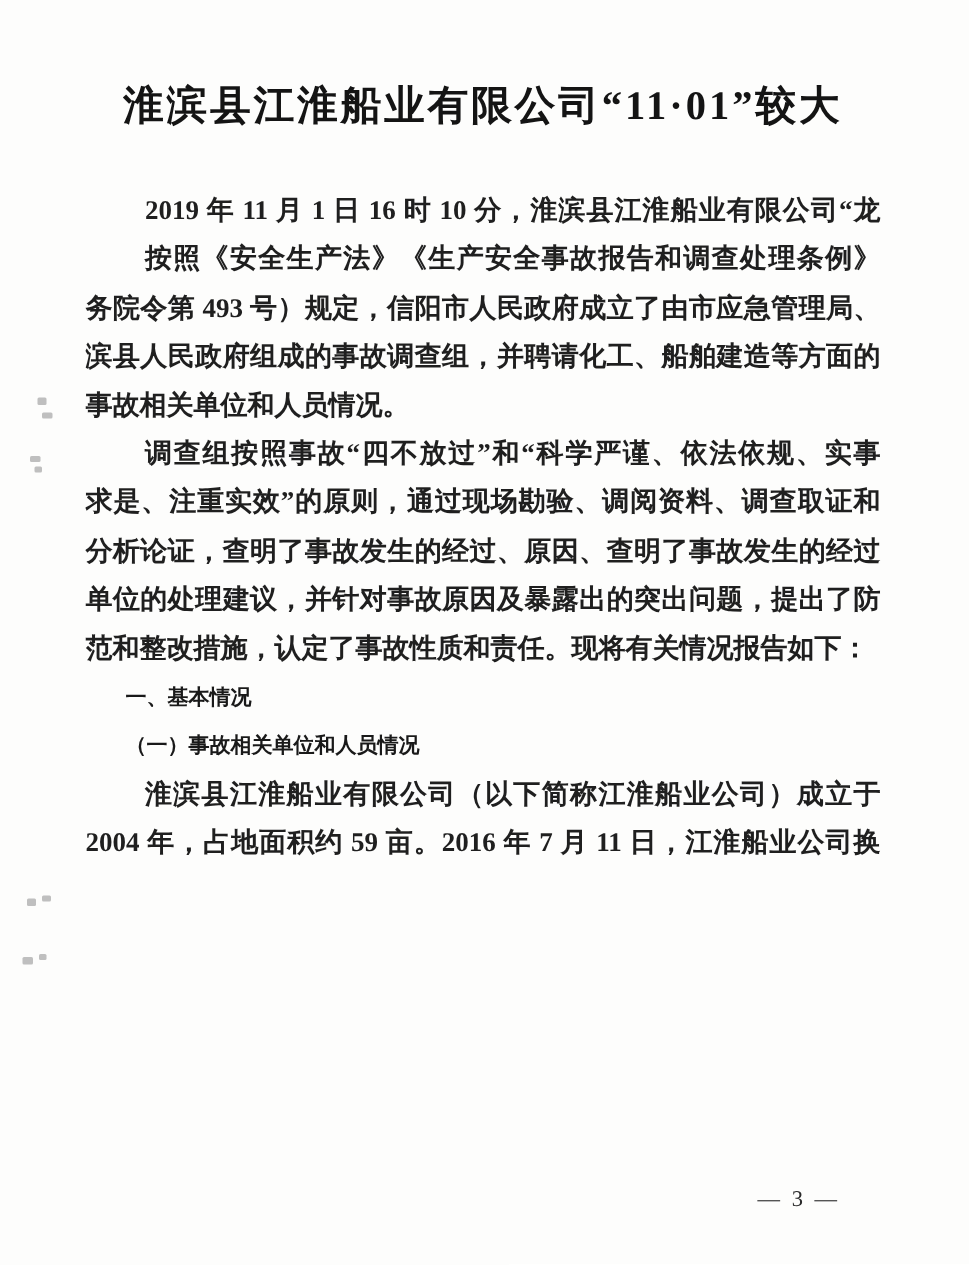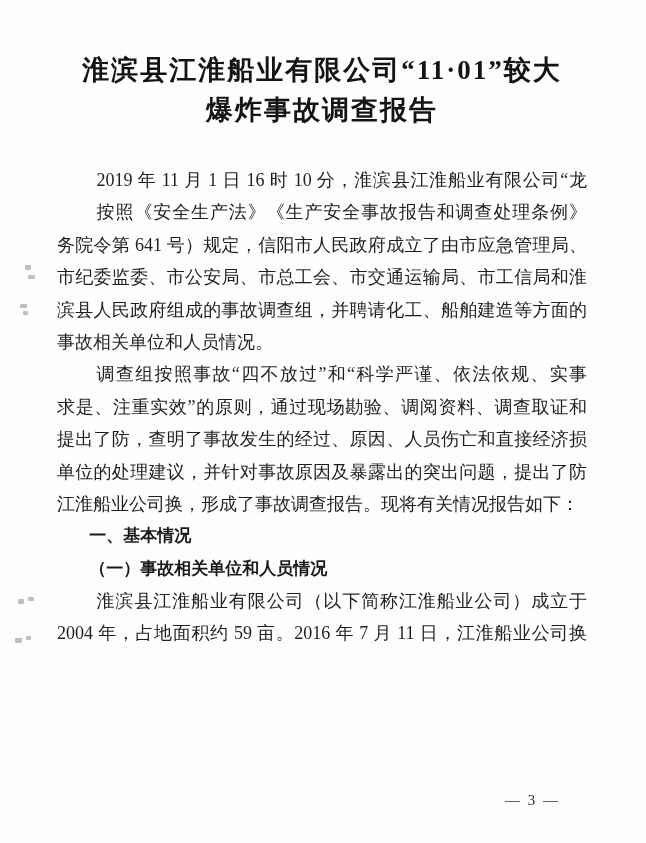--- a/index.html
+++ b/index.html
@@ -39,27 +39,28 @@
     margin-top: 34px;
     font-size: 18px;
   }
   .block { margin: 0; }
   .line {
     line-height: 32.4px;
     height: 32.4px;
     text-align: justify;
     text-align-last: justify;
     overflow: hidden;
+    font-weight: bold;
   }
   .line.first { text-indent: 2.2em; }
   .line.last  { text-align-last: left; }
   .heading1 .line, .heading2 .line {
     font-weight: bold;
     font-family: "Liberation Sans", "DejaVu Sans", sans-serif;
-    font-size: 17px;
+    font-size: 14px;
     color: #191919;
     text-align: left;
     text-align-last: left;
   }
   .heading1 .line.first, .heading2 .line.first { text-indent: 1.9em; }
   .page-number {
     position: absolute;
     top: 792px;
     right: 86px;
     font-size: 15px;
@@ -75,39 +76,37 @@
   }
 </style>
 </head>
 <body>
 
 <div class="page">
 
   <div class="content">
     <div class="report-title">
         <div class="title-line">淮滨县江淮船业有限公司“11·01”较大</div>
-        <div class="title-line">爆炸事故调查报告</div>
       </div>
     <div class="document-body">
         <div class="block paragraph">
           <div class="line first">2019 年 11 月 1 日 16 时 10 分，淮滨县江淮船业有限公司“龙</div>
         </div>
         <div class="block paragraph">
           <div class="line first">按照《安全生产法》《生产安全事故报告和调查处理条例》（国</div>
-          <div class="line">务院令第 641 号）规定，信阳市人民政府成立了由市应急管理局、</div>
-          <div class="line">市纪委监委、市公安局、市总工会、市交通运输局、市工信局和淮</div>
+          <div class="line">务院令第 493 号）规定，信阳市人民政府成立了由市应急管理局、</div>
           <div class="line">滨县人民政府组成的事故调查组，并聘请化工、船舶建造等方面的</div>
           <div class="line last">事故相关单位和人员情况。</div>
         </div>
         <div class="block paragraph">
           <div class="line first">调查组按照事故“四不放过”和“科学严谨、依法依规、实事</div>
           <div class="line">求是、注重实效”的原则，通过现场勘验、调阅资料、调查取证和</div>
-          <div class="line">提出了防，查明了事故发生的经过、原因、人员伤亡和直接经济损</div>
+          <div class="line">分析论证，查明了事故发生的经过、原因、查明了事故发生的经过</div>
           <div class="line">单位的处理建议，并针对事故原因及暴露出的突出问题，提出了防</div>
-          <div class="line last">江淮船业公司换，形成了事故调查报告。现将有关情况报告如下：</div>
+          <div class="line last">范和整改措施，认定了事故性质和责任。现将有关情况报告如下：</div>
         </div>
         <div class="block heading1">
           <div class="line first last">一、基本情况</div>
         </div>
         <div class="block heading2">
           <div class="line first last">（一）事故相关单位和人员情况</div>
         </div>
         <div class="block paragraph">
           <div class="line first">淮滨县江淮船业有限公司（以下简称江淮船业公司）成立于</div>
           <div class="line">2004 年，占地面积约 59 亩。2016 年 7 月 11 日，江淮船业公司换</div>

